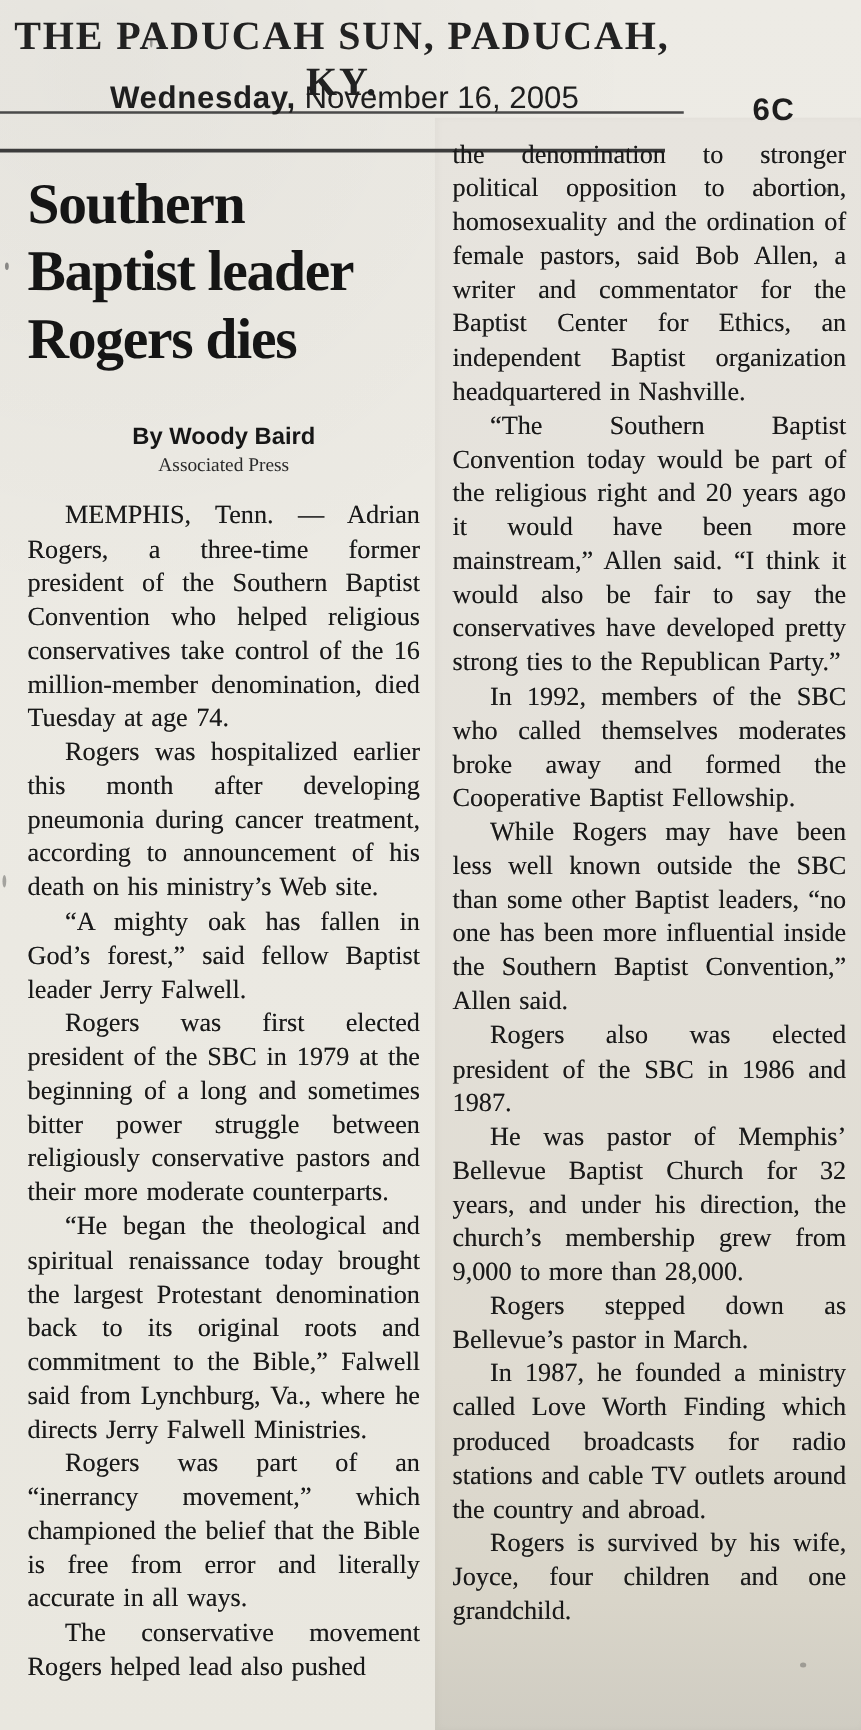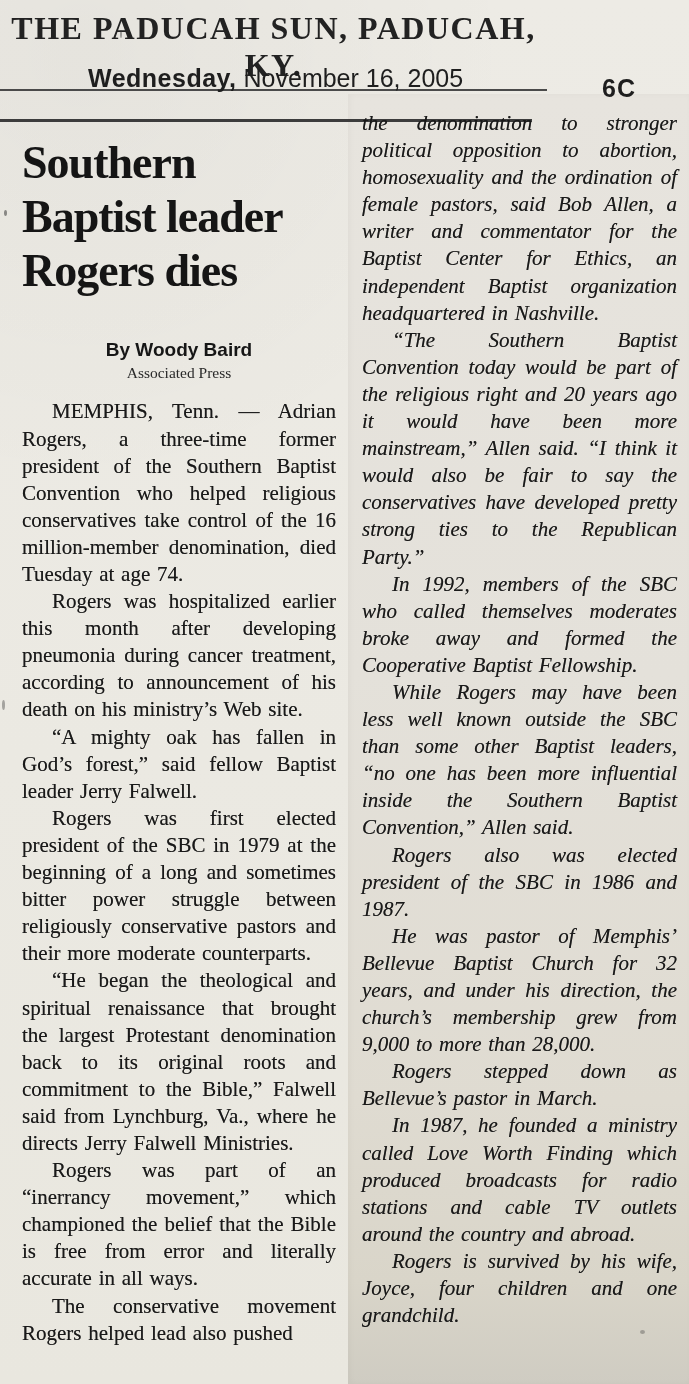--- a/index.html
+++ b/index.html
@@ -98,28 +98,28 @@
 
   <div class="col-left">
     <h1 class="headline">Southern Baptist leader Rogers dies</h1>
     <div class="byline">By Woody Baird</div>
     <div class="credit">Associated Press</div>
     <div class="body-text">
       <p>MEMPHIS, Tenn. — Adrian Rogers, a three-time former president of the Southern Baptist Convention who helped religious conservatives take control of the 16 million-member denomination, died Tuesday at age 74.</p>
       <p>Rogers was hospitalized earlier this month after developing pneumonia during cancer treatment, according to announcement of his death on his ministry’s Web site.</p>
       <p>“A mighty oak has fallen in God’s forest,” said fellow Baptist leader Jerry Falwell.</p>
       <p>Rogers was first elected president of the SBC in 1979 at the beginning of a long and sometimes bitter power struggle between religiously conservative pastors and their more moderate counterparts.</p>
-      <p>“He began the theological and spiritual renaissance that brought the largest Protestant denomination back to its original roots and commitment to the Bible,” Falwell said from Lynchburg, Va., where he directs Jerry Falwell Ministries.</p>
+      <p>“He began the theological and spiritual renaissance today brought the largest Protestant denomination back to its original roots and commitment to the Bible,” Falwell said from Lynchburg, Va., where he directs Jerry Falwell Ministries.</p>
       <p>Rogers was part of an “inerrancy movement,” which championed the belief that the Bible is free from error and literally accurate in all ways.</p>
       <p>The conservative movement Rogers helped lead also pushed</p>
     </div>
   </div>
 
   <div class="col-right">
-    <div class="body-text" style="margin-top:0;font-style:italic;">
+    <div class="body-text" style="margin-top:0;">
       <p class="cont">the denomination to stronger political opposition to abortion, homosexuality and the ordination of female pastors, said Bob Allen, a writer and commentator for the Baptist Center for Ethics, an independent Baptist organization headquartered in Nashville.</p>
       <p>“The Southern Baptist Convention today would be part of the religious right and 20 years ago it would have been more mainstream,” Allen said. “I think it would also be fair to say the conservatives have developed pretty strong ties to the Republican Party.”</p>
       <p>In 1992, members of the SBC who called themselves moderates broke away and formed the Cooperative Baptist Fellowship.</p>
       <p>While Rogers may have been less well known outside the SBC than some other Baptist leaders, “no one has been more influential inside the Southern Baptist Convention,” Allen said.</p>
       <p>Rogers also was elected president of the SBC in 1986 and 1987.</p>
       <p>He was pastor of Memphis’ Bellevue Baptist Church for 32 years, and under his direction, the church’s membership grew from 9,000 to more than 28,000.</p>
       <p>Rogers stepped down as Bellevue’s pastor in March.</p>
       <p>In 1987, he founded a ministry called Love Worth Finding which produced broadcasts for radio stations and cable TV outlets around the country and abroad.</p>
       <p>Rogers is survived by his wife, Joyce, four children and one grandchild.</p>
     </div>

